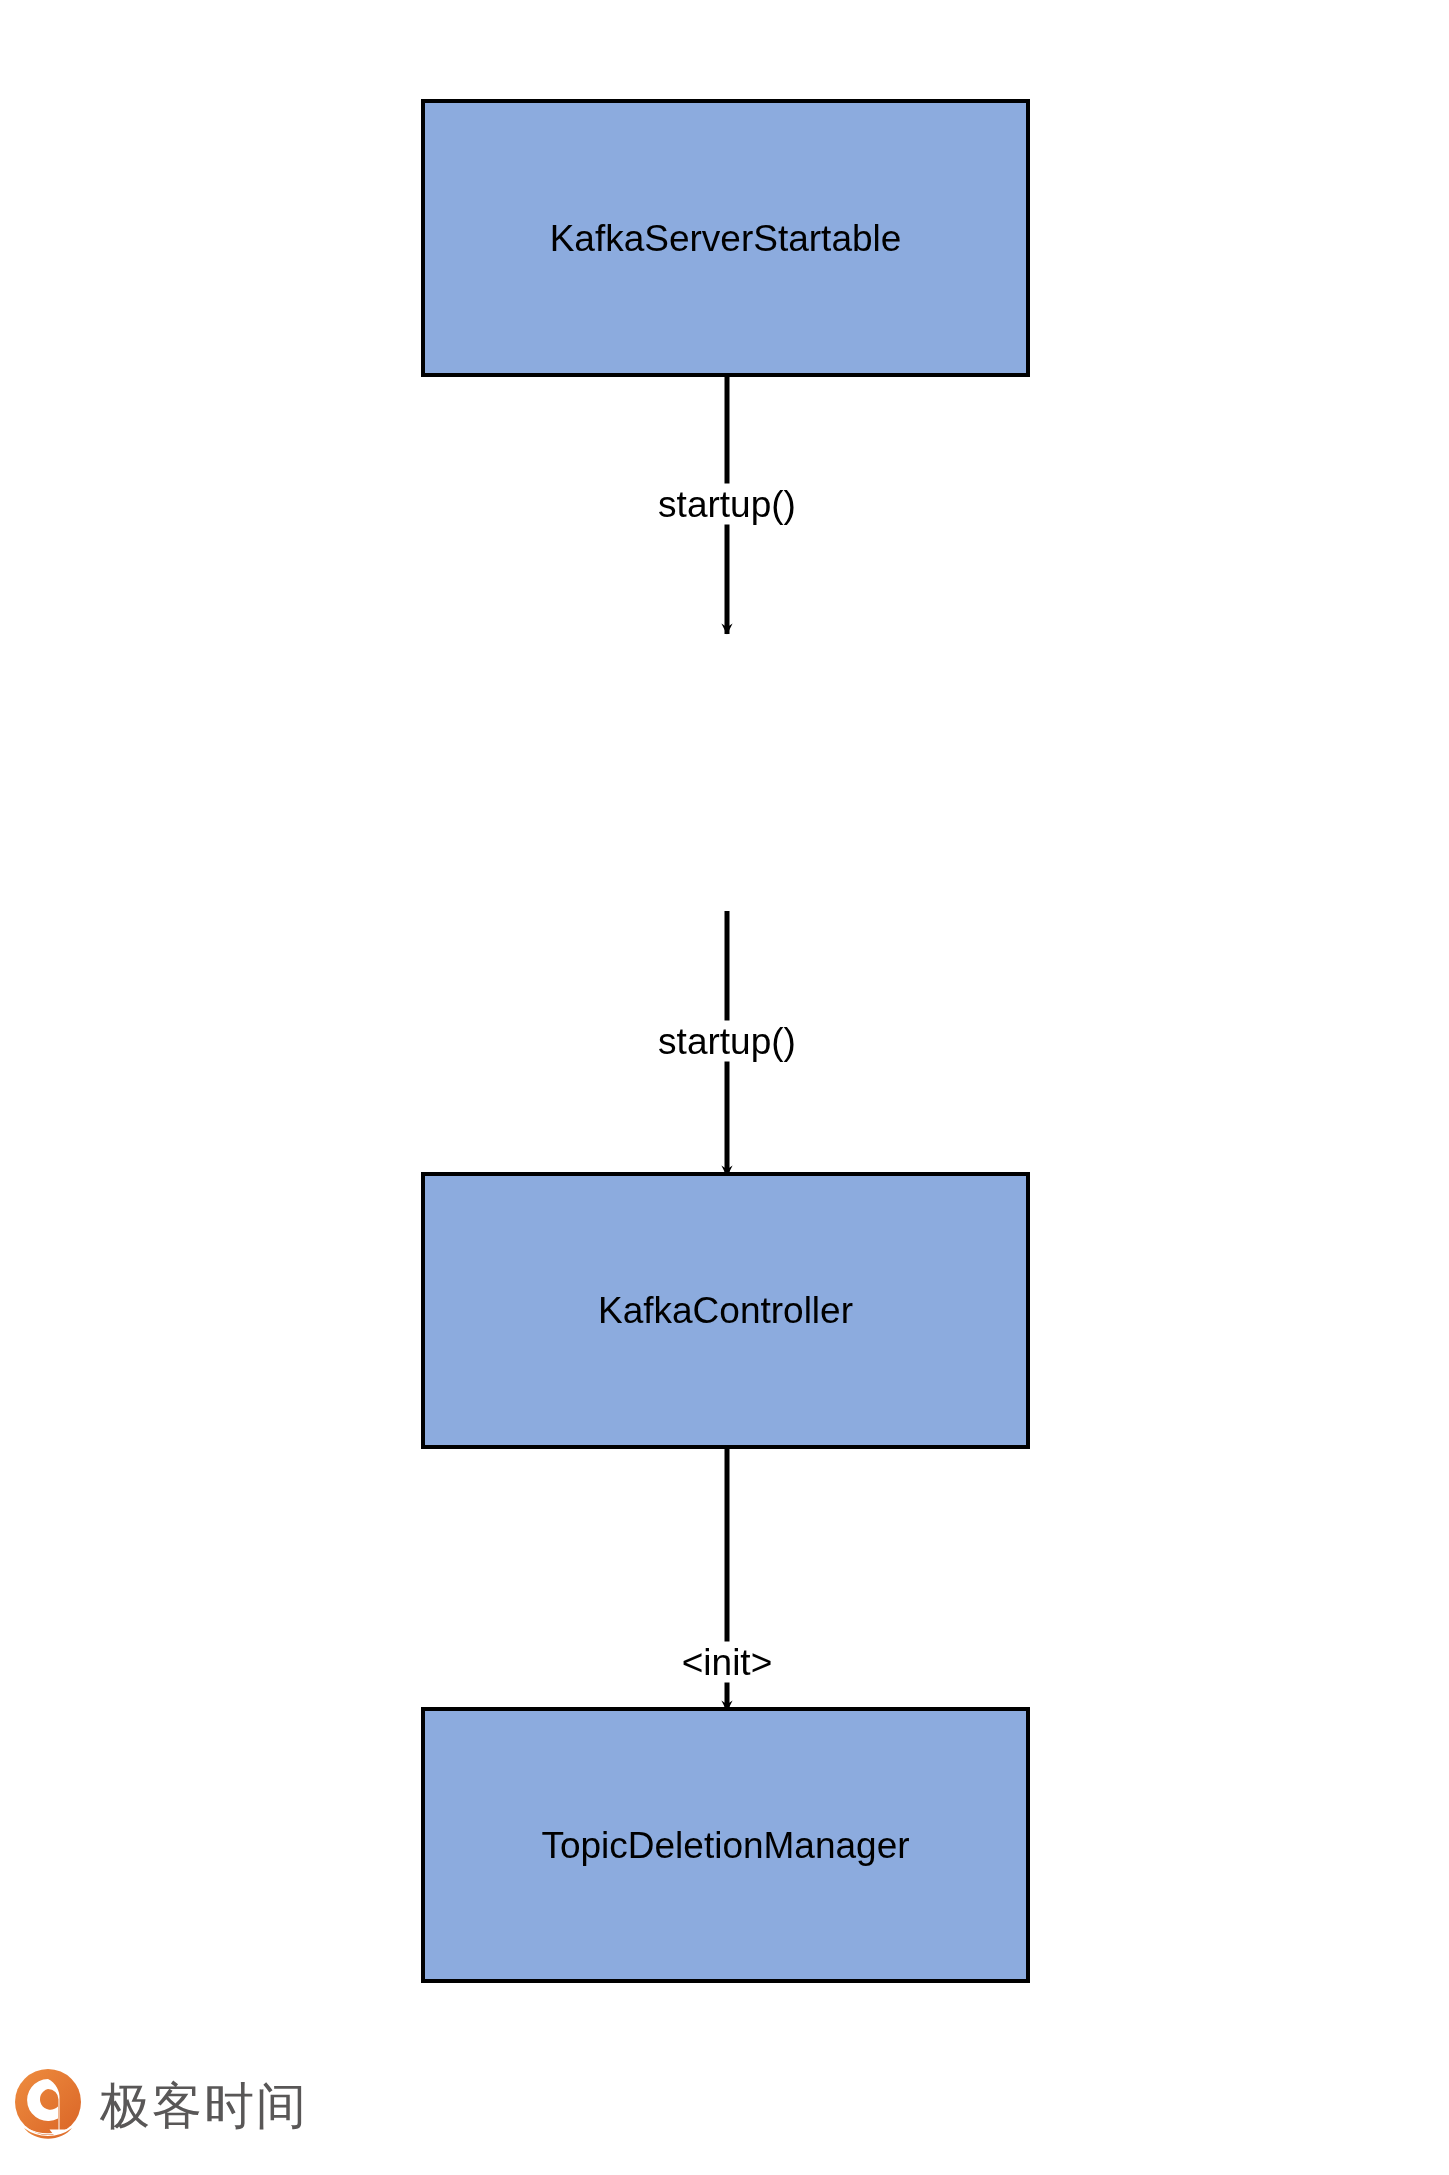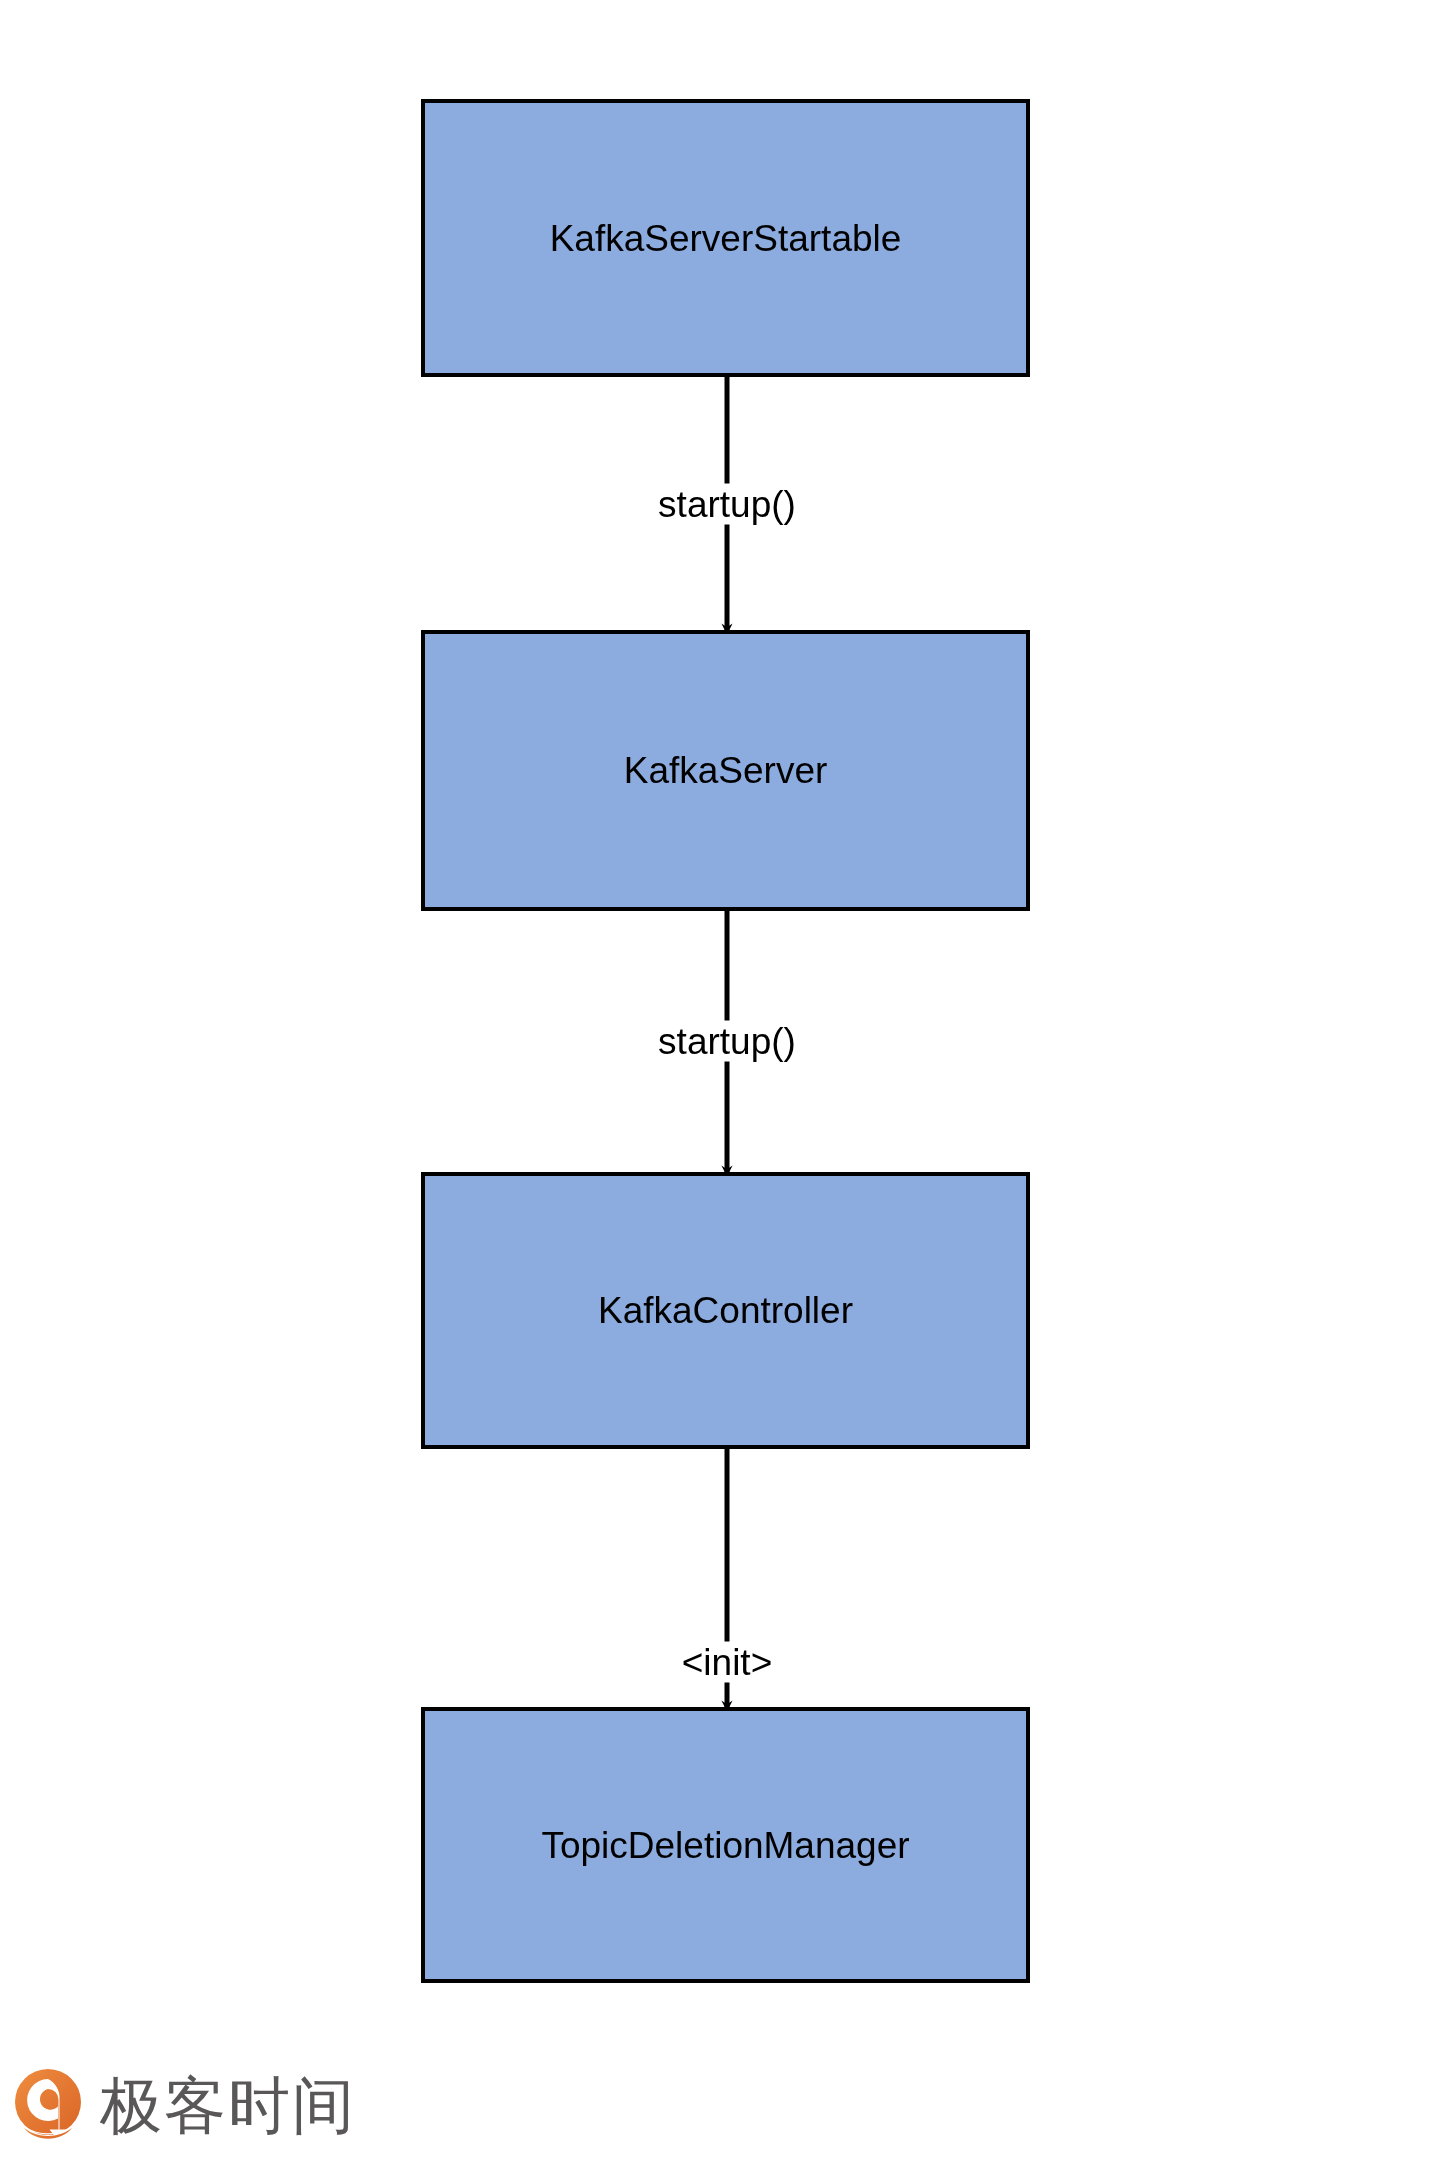--- a/index.html
+++ b/index.html
@@ -60,21 +60,21 @@
     align-items: center;
   }
   .logo-mark {
     width: 72px;
     height: 76px;
     flex: 0 0 auto;
   }
   .logo-text {
     margin-left: 16px;
     font-family: "Liberation Sans", sans-serif;
-    font-size: 62px;
+    font-size: 50px;
     font-weight: 500;
     color: #595757;
     line-height: 1;
     letter-spacing: 2px;
     white-space: nowrap;
   }
 </style>
 </head>
 <body>
 
@@ -95,23 +95,20 @@
     </g>
     <g>
       <line x1="727" y1="1449" x2="727" y2="1711" stroke="#000000" stroke-width="5" marker-end="url(#arrowV)"></line>
     </g>
   </svg>
 
   <div class="node" style="left:421px; top:99px; width:609px; height:278px;">
     <span class="node-label">KafkaServerStartable</span>
   </div>
 
-  <div class="node" style="left:421px; top:630px; width:609px; height:281px;">
-    <span class="node-label">KafkaServer</span>
-  </div>
 
   <div class="node" style="left:421px; top:1707px; width:609px; height:276px;">
     <span class="node-label">TopicDeletionManager</span>
   </div>
 
   <div class="node" style="left:421px; top:1172px; width:609px; height:277px;">
     <span class="node-label">KafkaController</span>
   </div>
 
   <div class="edge-label" style="left:727px; top:504px;">startup()</div>

